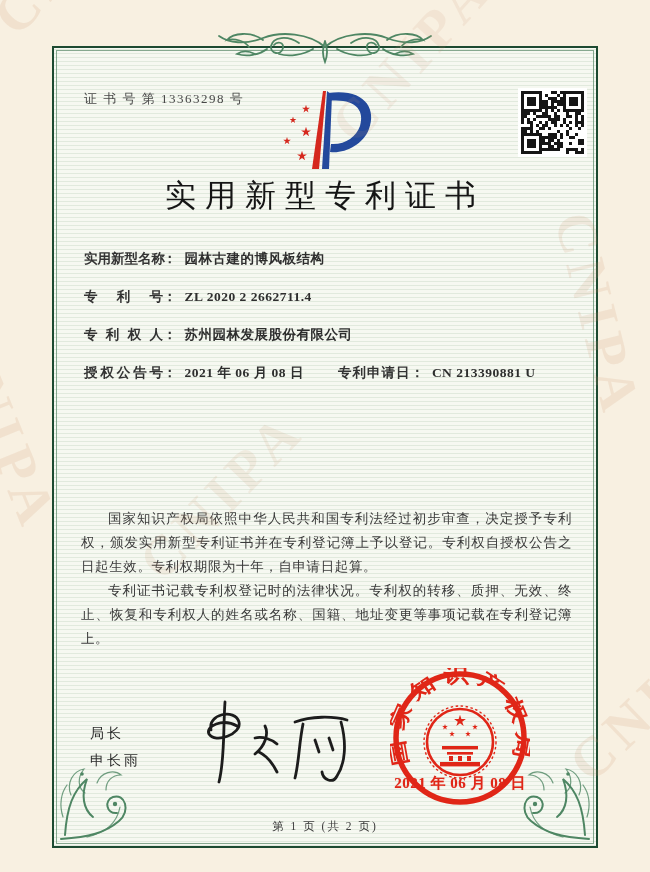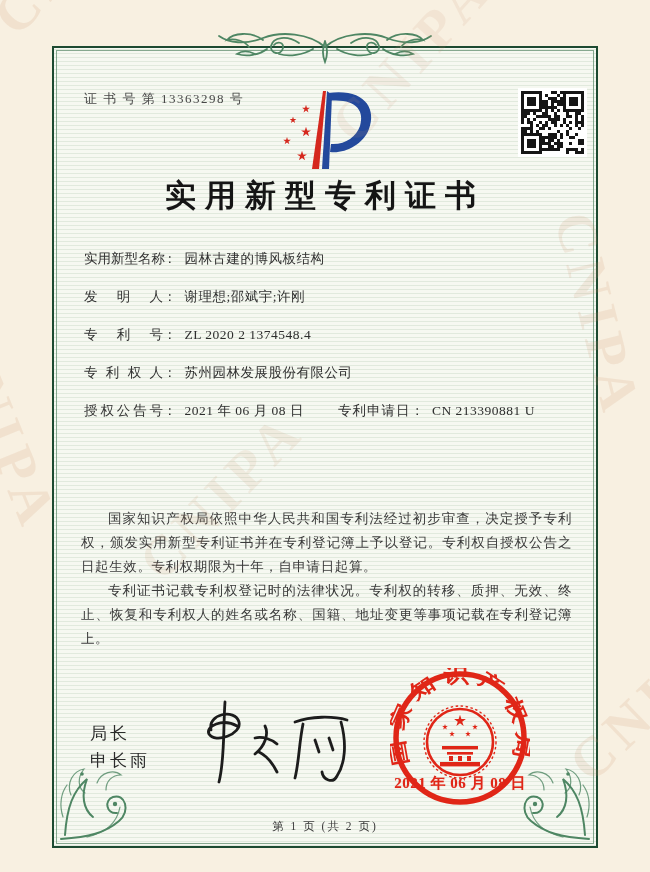--- a/index.html
+++ b/index.html
@@ -60,41 +60,41 @@
   .content{position:absolute;inset:0;z-index:3;}
   .cert-no{
     position:absolute;left:30px;top:42px;
     font-size:13px;letter-spacing:1.5px;color:#474747;
   }
   .logo{position:absolute;left:218px;top:40px;}
   .qr{position:absolute;left:464px;top:40px;background:#fff;padding:3px;}
   .qr svg{display:block;fill:#161616;}
   .title{
     position:absolute;left:0;right:0;top:127px;text-align:center;
-    font-size:31px;font-weight:bold;letter-spacing:9px;color:#151515;
-  }
-  
-  .rows{position:absolute;left:30px;right:24px;top:201px;font-size:13.5px;}
+    font-size:31px;font-weight:normal;letter-spacing:9px;color:#151515;
+  }
+  
+  .rows{position:absolute;left:30px;right:24px;top:201px;font-size:13.5px;font-weight:bold;}
   .row{height:38px;line-height:20px;white-space:nowrap;}
   .flabel{
     display:inline-block;width:79px;text-align:justify;text-align-last:justify;
     vertical-align:top;color:#333;
   }
   .colon{display:inline-block;margin-right:8px;color:#333;}
   .fvalue{letter-spacing:.5px;color:#2e2e2e;}
   .grant-pair2{margin-left:34px;}
   .flabel.compact{width:auto;text-align-last:auto;letter-spacing:1px;}
   
   .paras{
     position:absolute;left:27px;right:24px;top:459px;
     font-size:13.5px;line-height:24px;text-align:justify;color:#3a3a3a;
   }
   .paras p{text-indent:2em;letter-spacing:.6px;}
   
-  .sig-block{position:absolute;left:36px;top:672px;font-size:17px;letter-spacing:3px;line-height:27px;color:#2b2b2b;}
+  .sig-block{position:absolute;left:36px;top:672px;font-size:14px;letter-spacing:3px;line-height:27px;color:#2b2b2b;}
   .sig-script{position:absolute;left:135px;top:648px;}
   .sig-script path{stroke:#1c1c1c;stroke-width:2.8;fill:none;stroke-linecap:round;stroke-linejoin:round;}
   
   .seal{position:absolute;left:336px;top:620px;}
   .seal-ring{stroke:var(--seal-red);fill:none;}
   .seal-text{fill:var(--seal-red);font-family:"Liberation Serif",serif;font-weight:bold;font-size:20px;}
   .seal-emblem{fill:var(--seal-red);}
   .seal-date{
     position:absolute;left:326px;top:726px;width:160px;text-align:center;
     color:var(--seal-red);font-weight:bold;font-size:15px;letter-spacing:.5px;
@@ -427,24 +427,21 @@
         </svg>
     </div>
 
     <div class="title">实用新型专利证书</div>
 
     <div class="rows">
       <div class="row">
         <span class="flabel">实用新型名称</span><span class="colon">：</span><span class="fvalue">园林古建的博风板结构</span>
       </div>
       <div class="row">
-        <span class="flabel">发明人</span><span class="colon">：</span><span class="fvalue">谢理想;邵斌宇;许刚</span>
-      </div>
-      <div class="row">
-        <span class="flabel">专利号</span><span class="colon">：</span><span class="fvalue">ZL 2020 2 1374548.4</span>
+        <span class="flabel">专利号</span><span class="colon">：</span><span class="fvalue">ZL 2020 2 2662711.4</span>
       </div>
       <div class="row">
         <span class="flabel">专利权人</span><span class="colon">：</span><span class="fvalue">苏州园林发展股份有限公司</span>
       </div>
       <div class="row">
         <span class="flabel">授权公告号</span><span class="colon">：</span><span class="fvalue">2021 年 06 月 08 日</span><span class="grant-pair2"><span class="flabel compact">专利申请日</span><span class="colon">：</span><span class="fvalue">CN 213390881 U</span></span>
       </div>
     </div>
 
     <div class="paras">

